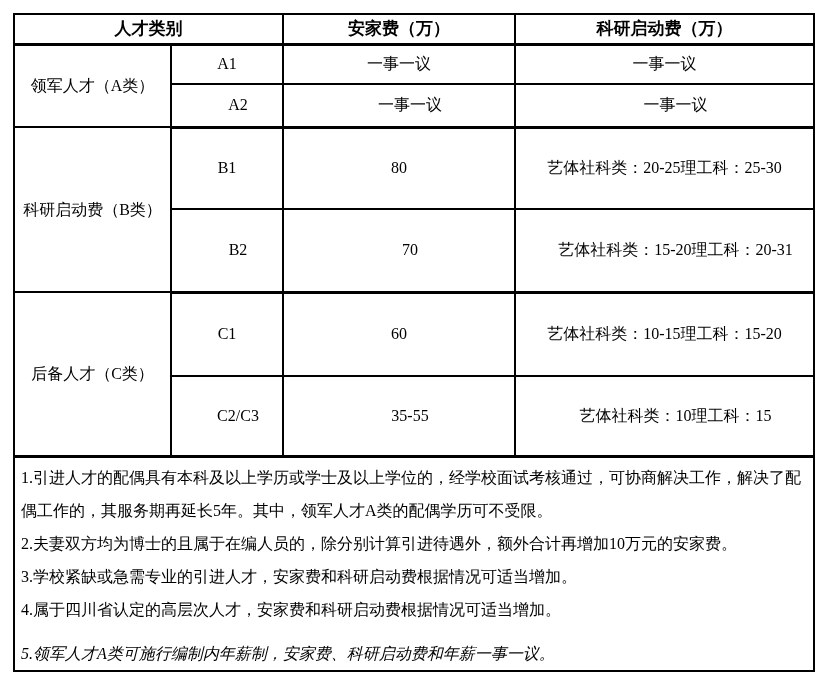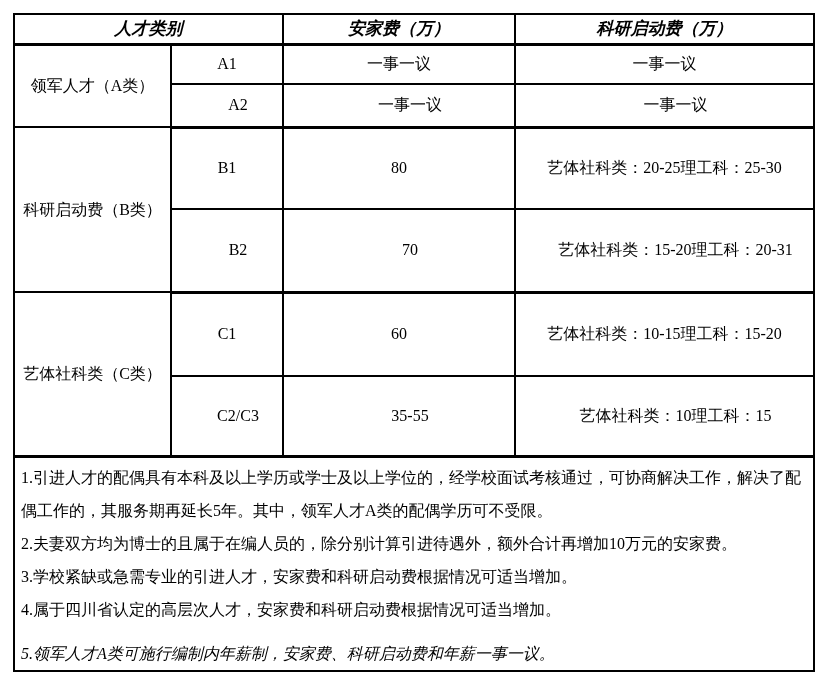--- a/index.html
+++ b/index.html
@@ -33,21 +33,20 @@
     vertical-align: middle;
     padding: 0;
     font-size: 16px;
     line-height: 20px;
     overflow: hidden;
   }
   .talent-table thead th {
     font-weight: bold;
     font-size: 17px;
     border-bottom: 3px solid #000000;
-    font-style: italic;
   }
   tr.r-head  { height: 30px; }
   tr.r-a1    { height: 40px; }
   tr.r-a2    { height: 43px; }
   tr.r-b1    { height: 82px; }
   tr.r-b2    { height: 83px; }
   tr.r-c1    { height: 84px; }
   tr.r-c2    { height: 80px; }
   tr.r-notes { height: 213px; margin-top: 28px; }
   tr.sec-end td { border-bottom: 3px solid #000000; padding-left: 22px; }
@@ -140,21 +139,21 @@
         <td>
           <div class="stack">
             <div>艺体社科类：15-20</div>
             <div>理工科：20-31</div>
           </div>
         </td>
       </tr>
       <tr class="r-c1">
         <td rowspan="2">
           <div class="stack wide">
-            <div>艺体社科类</div>
+            <div>后备人才</div>
             <div>（C类）</div>
           </div>
         </td>
         <td>C1</td>
         <td>60</td>
         <td>
           <div class="stack">
             <div>艺体社科类：10-15</div>
             <div>理工科：15-20</div>
           </div>

